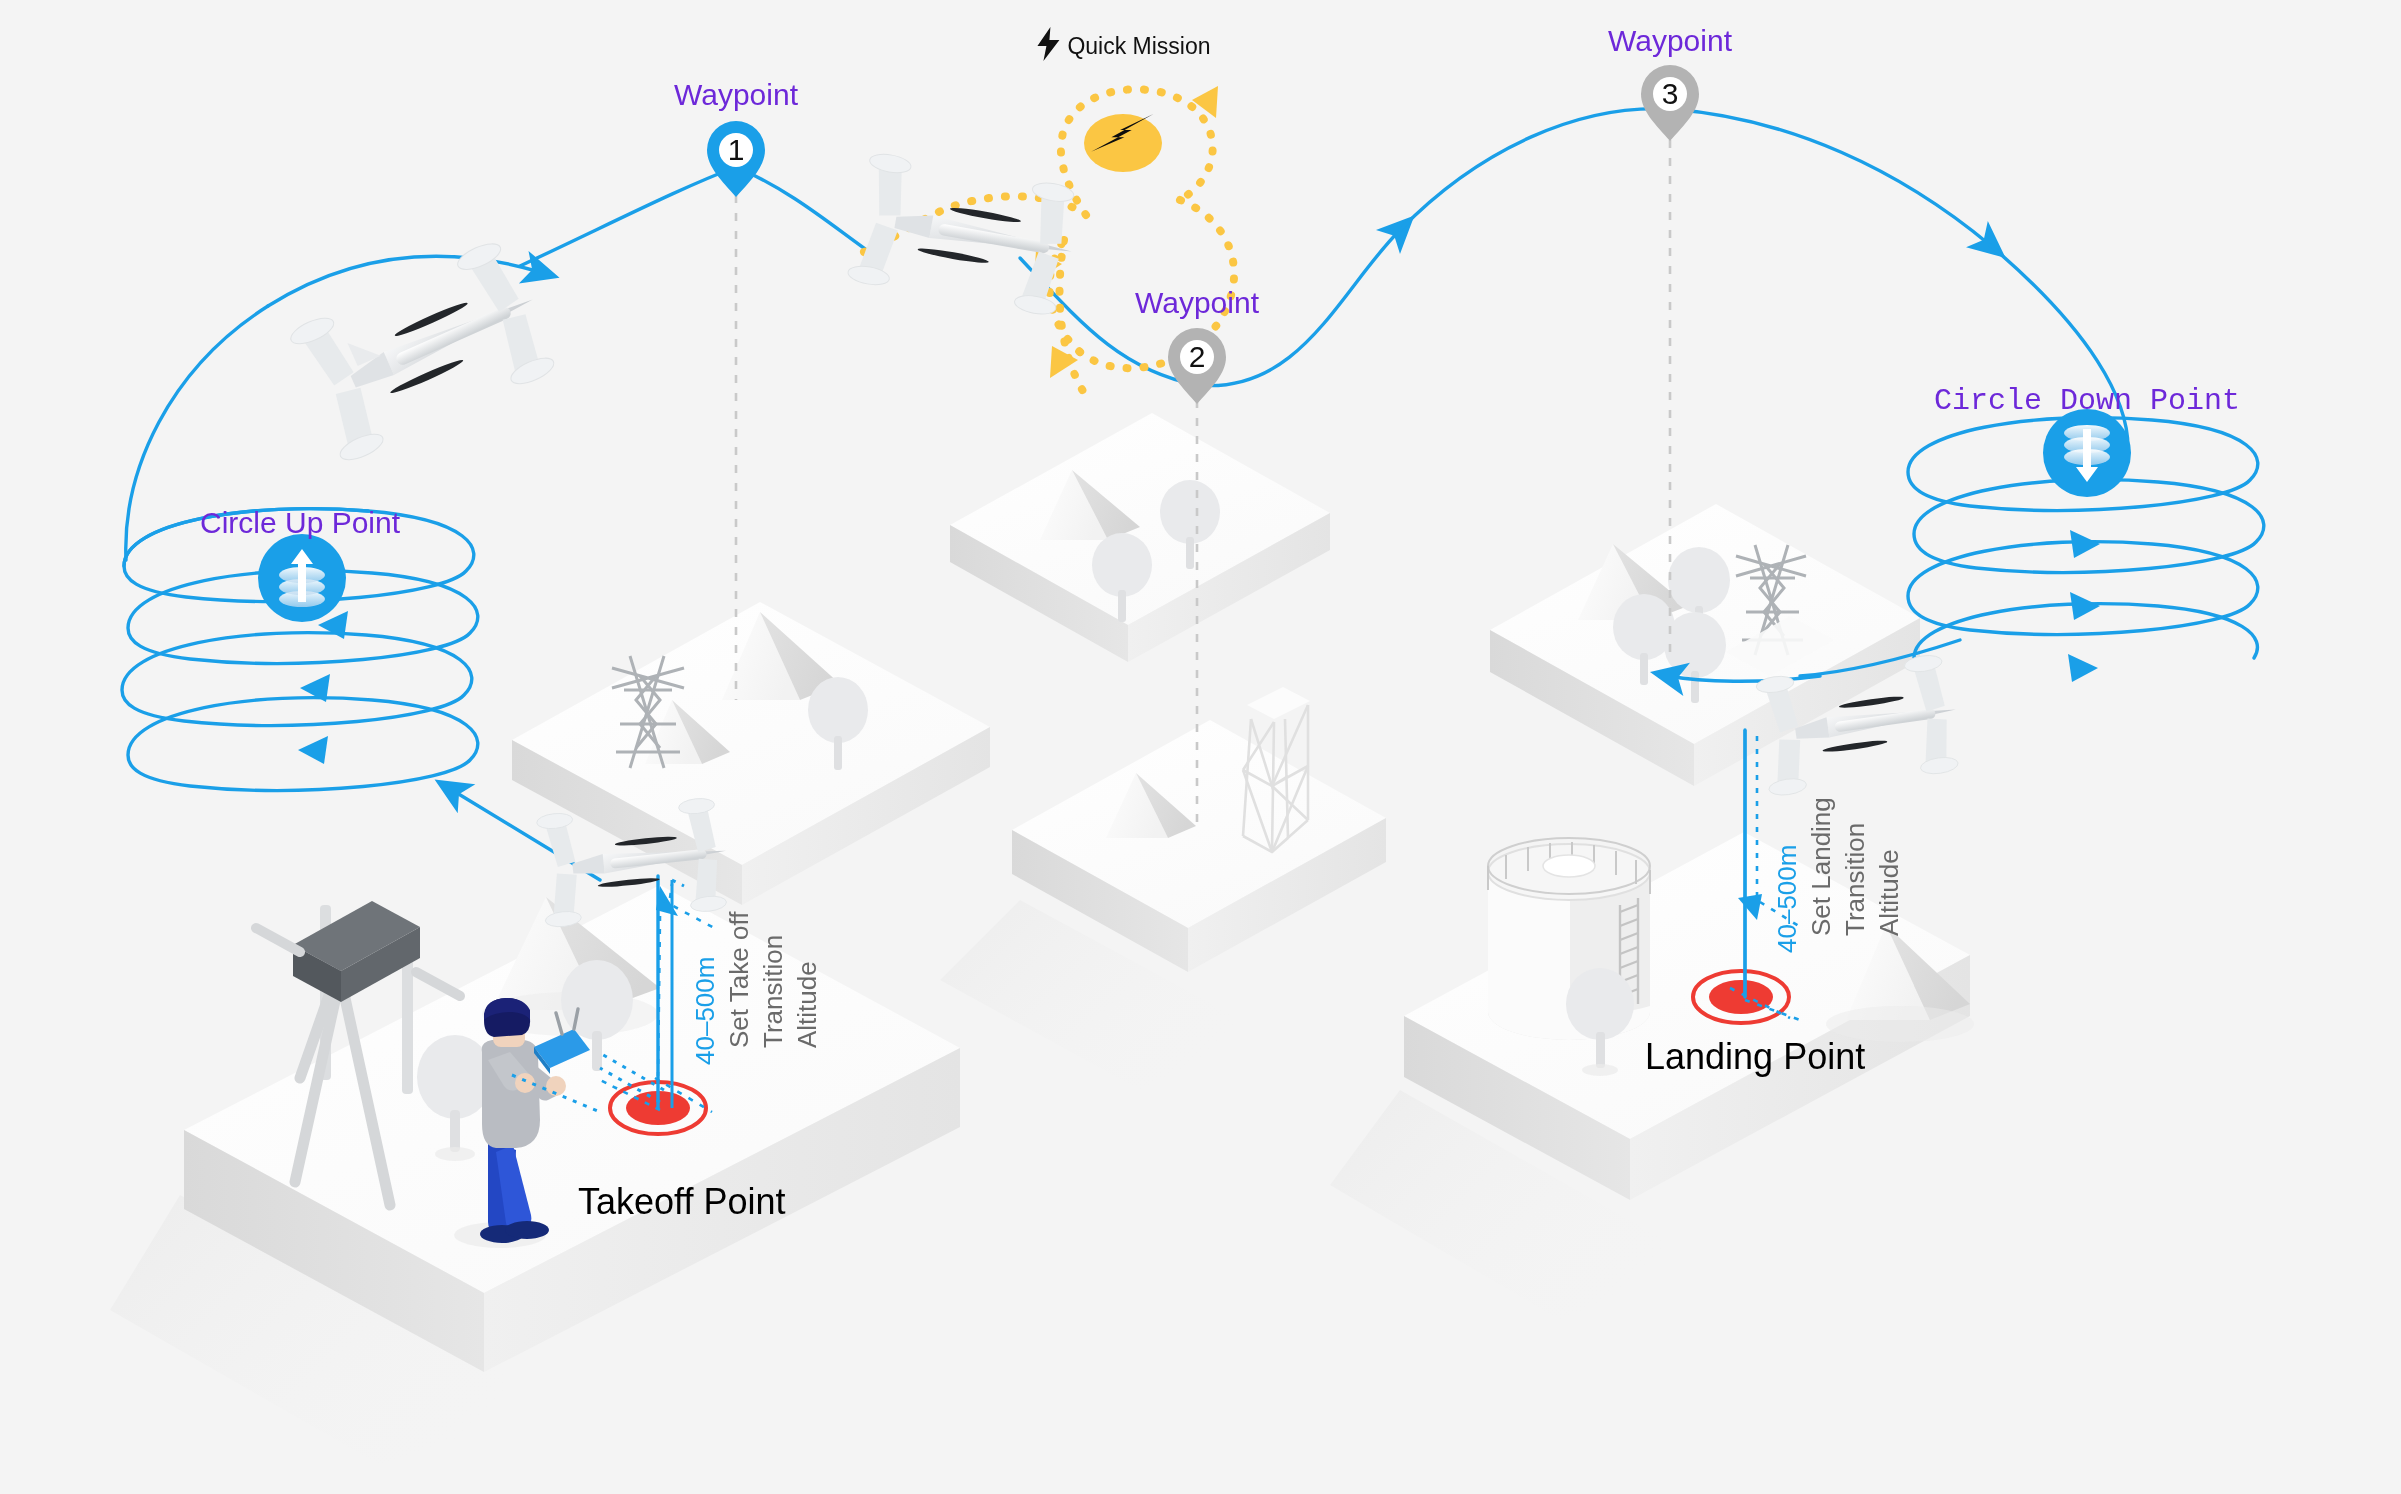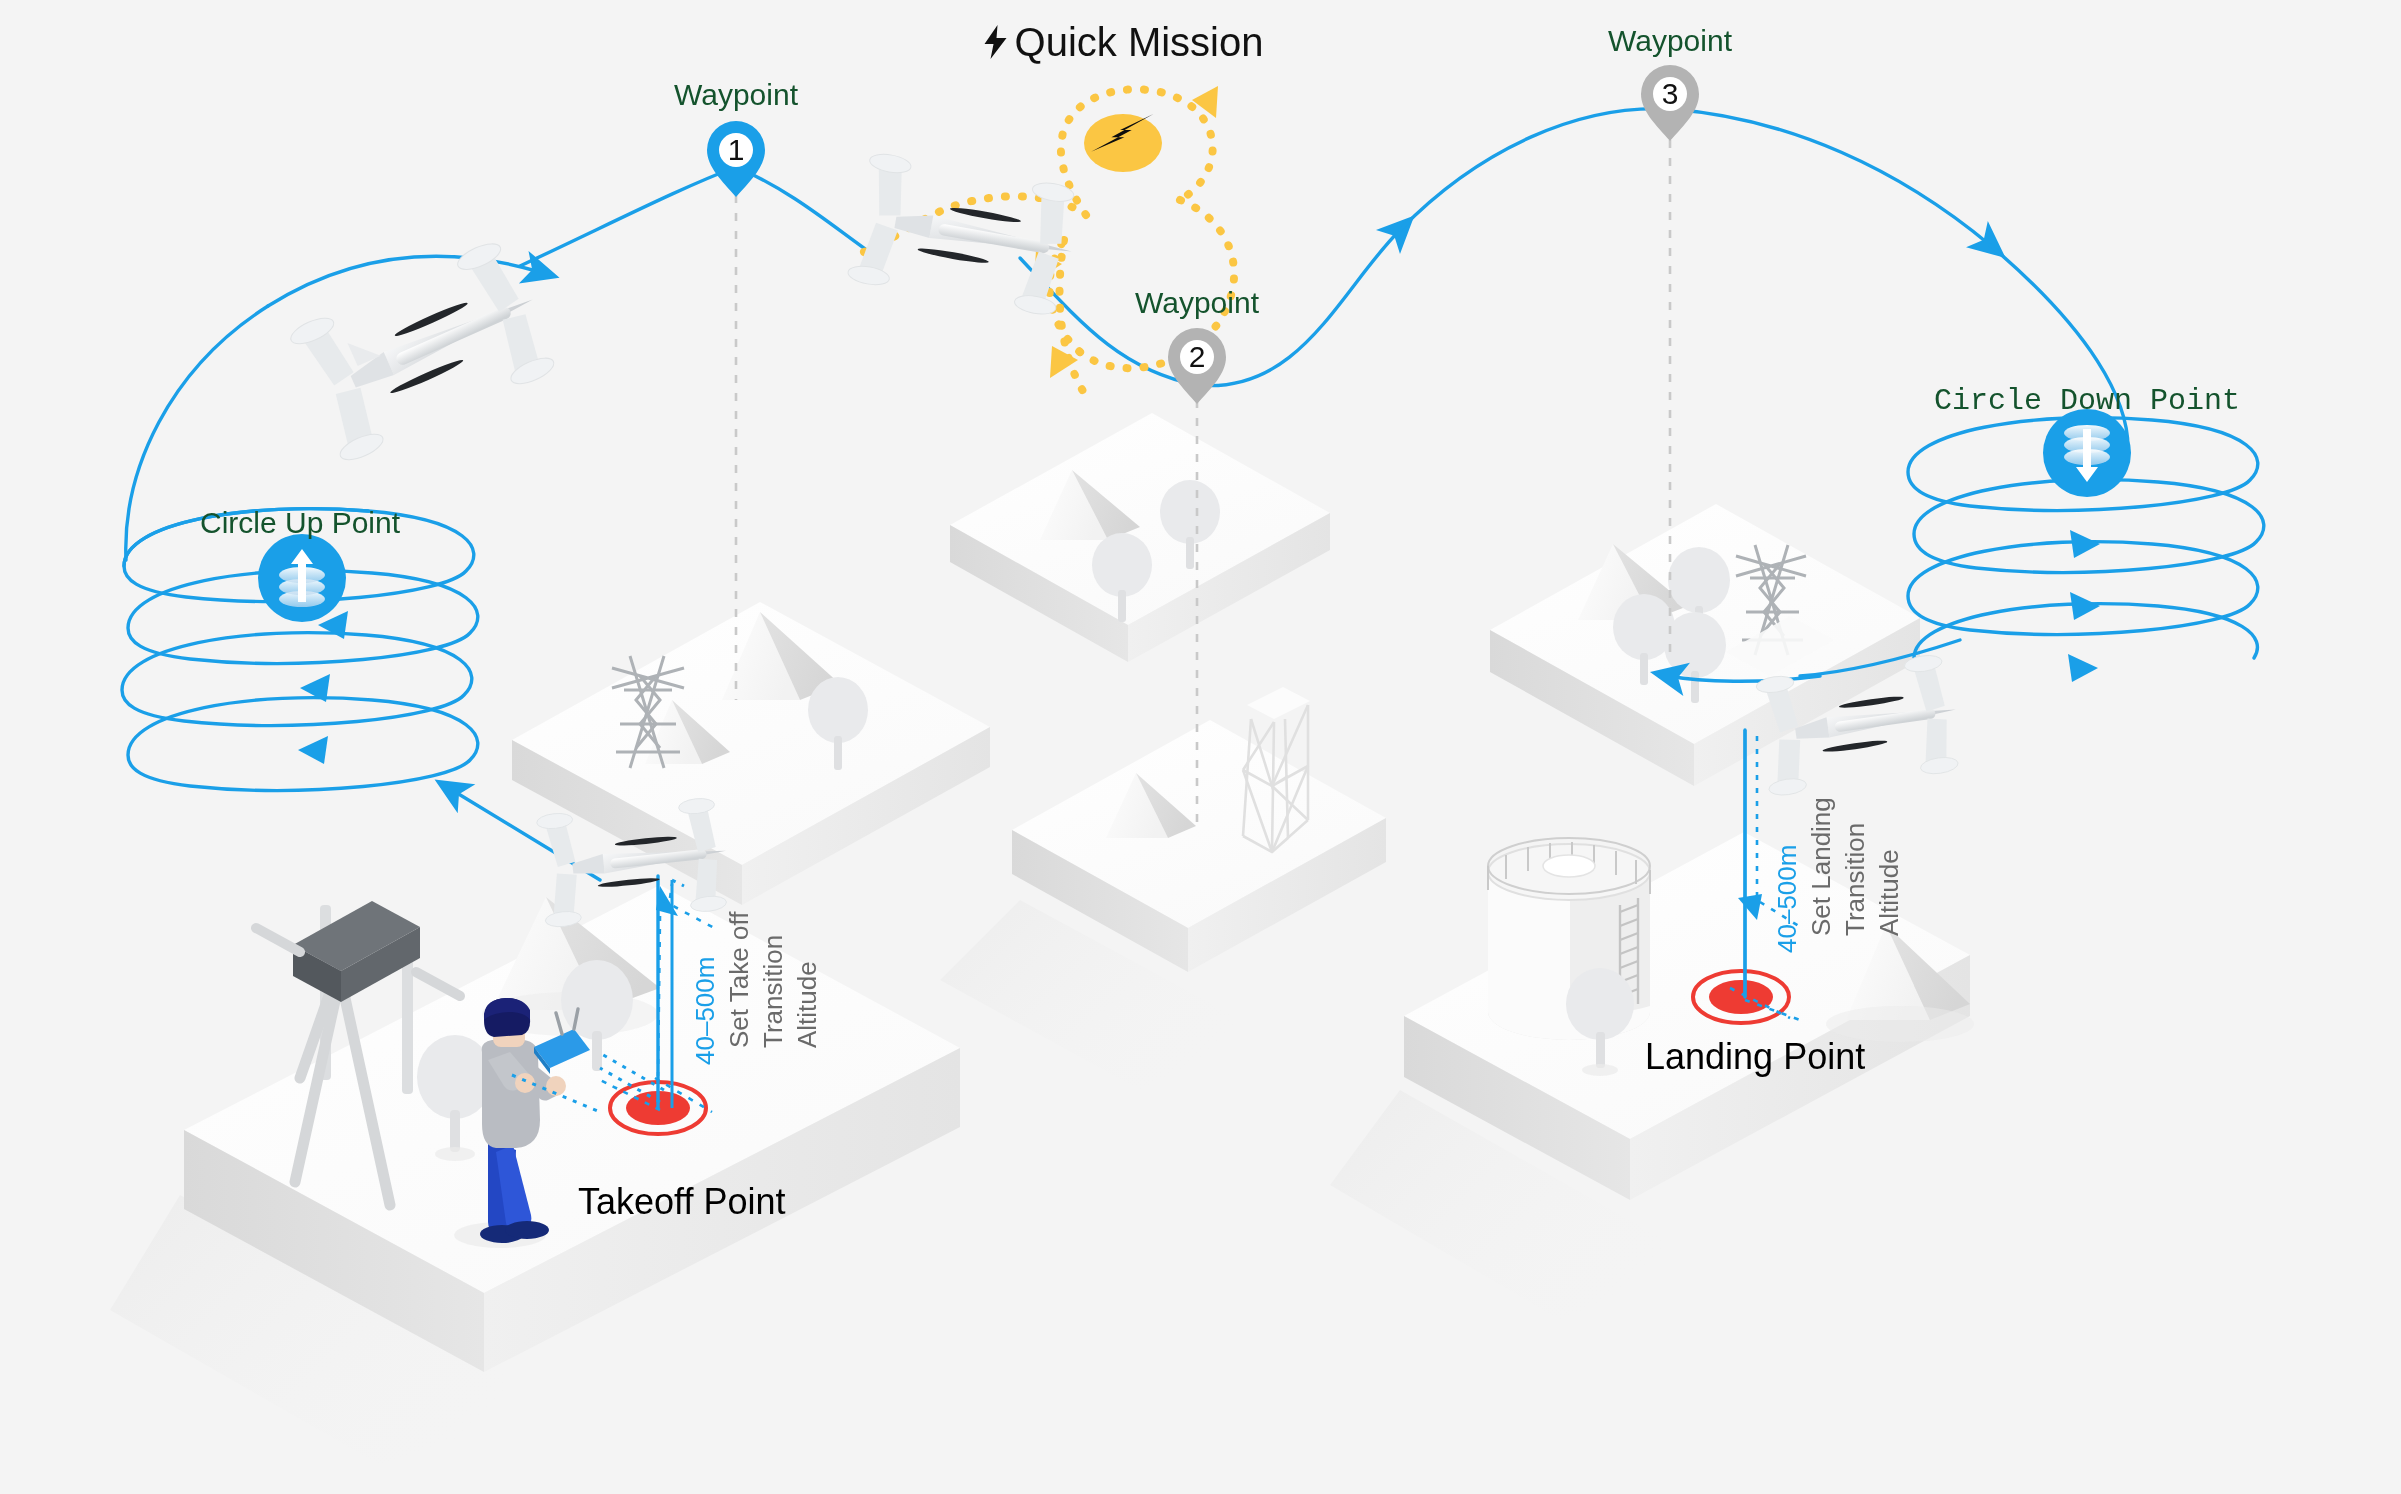--- a/index.html
+++ b/index.html
@@ -5,25 +5,25 @@
   html,body{margin:0;padding:0;}
   body{
     width:2401px;height:1494px;
     background:#f4f4f4;
     font-family:"Liberation Sans","DejaVu Sans",sans-serif;
     overflow:hidden;position:relative;
   }
   #stage{position:absolute;inset:0;width:2401px;height:1494px;}
   svg#scene{position:absolute;left:0;top:0;width:2401px;height:1494px;display:block;}
   .lbl{
-    position:absolute;color:#14532d;font-size:30px;white-space:nowrap;
+    position:absolute;color:#6d28d9;font-size:30px;white-space:nowrap;
     font-family:"Liberation Sans","DejaVu Sans",sans-serif;
   }
   .lbl-dark{color:#000000;font-size:36px;font-weight:500;}
-  .lbl-qm{color:#111;font-size:40px;display:flex;align-items:flex-end;gap:6px;}
+  .lbl-qm{color:#111;font-size:23px;display:flex;align-items:center;gap:6px;}
   .rot{transform-origin:0 0;}
   .vlbl-blue{color:#1a9fe8;font-size:26px;white-space:nowrap;}
   .vlbl-gray{color:#6a6a6a;font-size:26px;white-space:nowrap;}
 </style>
 </head>
 <body>
 
 <div id="stage">
 
 <svg id="scene" viewBox="0 0 2401 1494" xmlns="http://www.w3.org/2000/svg">

